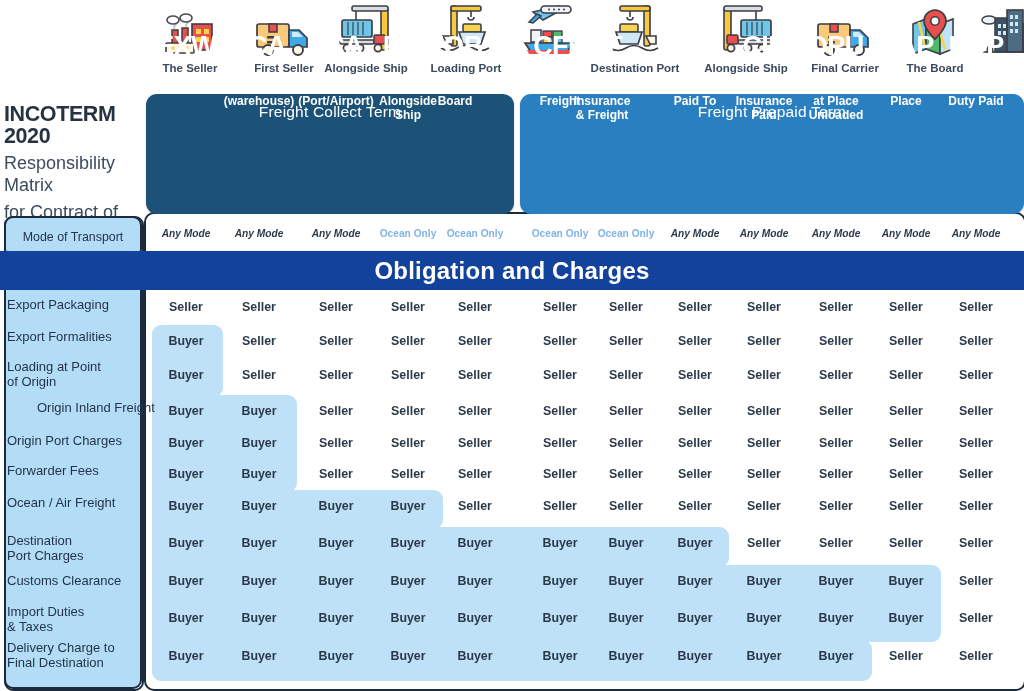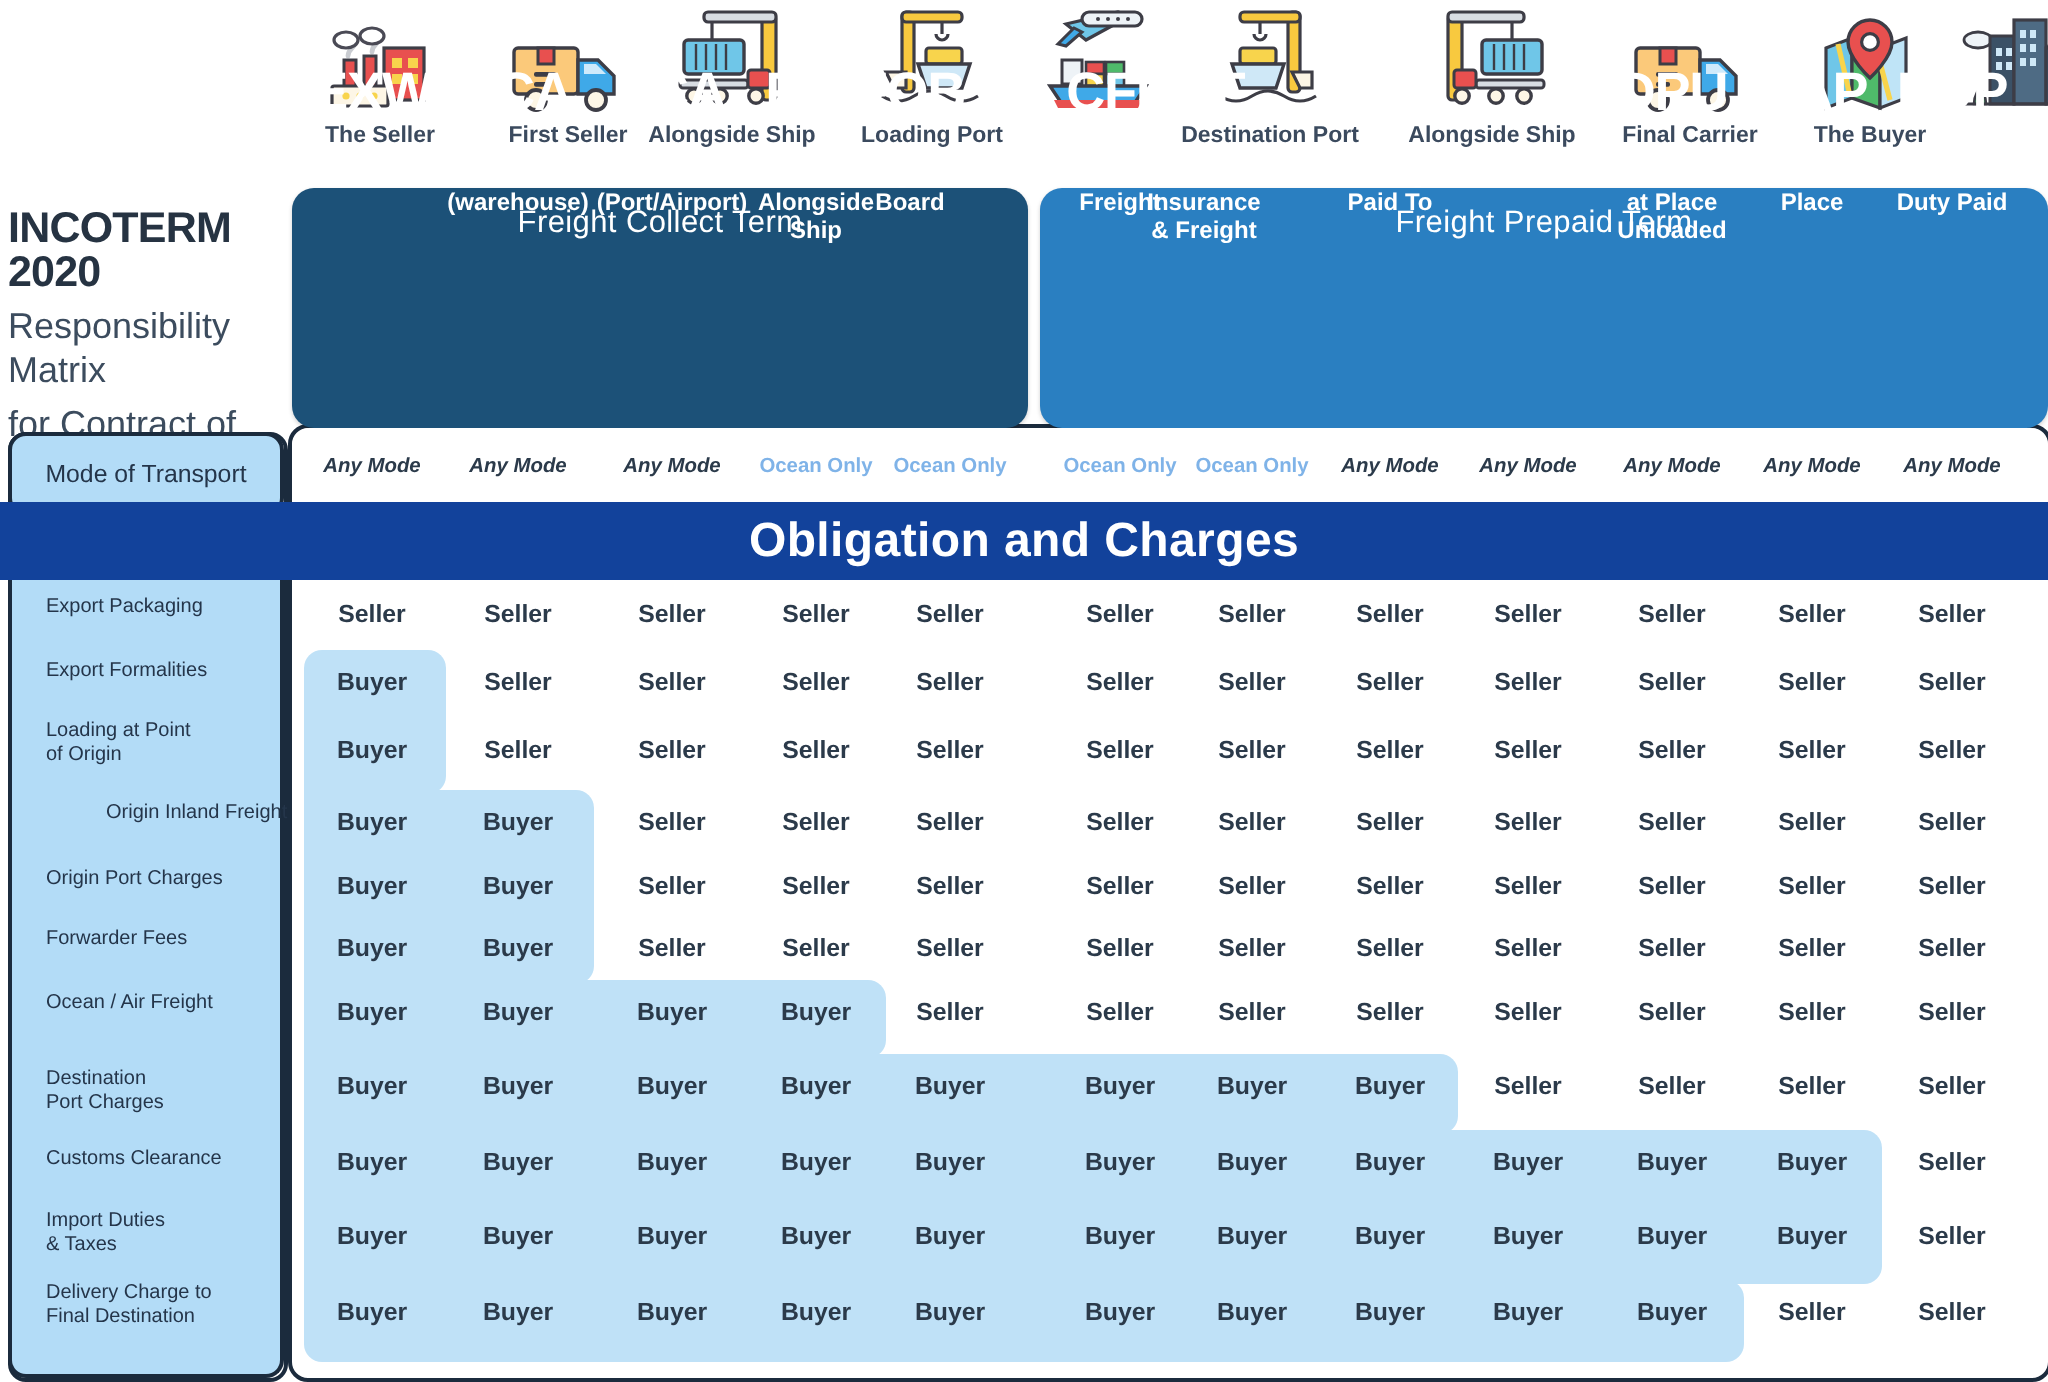--- a/index.html
+++ b/index.html
@@ -57,21 +57,21 @@
 
   
   .oblig{position:absolute;left:0px;top:251px;width:1024px;height:39px;
          background:#12429b;z-index:5;display:flex;align-items:center;justify-content:center;}
   .oblig span{color:#fff;font-weight:bold;font-size:24px;letter-spacing:.2px;}
 
   
   .rowlabels{position:absolute;left:4px;top:289px;width:134px;height:398px;
              background:#b3dcf7;border:2px solid #1b2b3d;border-radius:0 0 9px 9px;
              border-top:none;z-index:4;}
-  .rl{position:absolute;left:17px;width:126px;font-size:10px;color:#24354a;line-height:1.15;}
+  .rl{position:absolute;left:1px;width:126px;font-size:13px;color:#24354a;line-height:1.15;}
 
   
   .matrix{position:absolute;left:146px;top:289px;width:878px;height:398px;
           background:#fff;border-radius:0 0 9px 9px;z-index:3;overflow:hidden;}
   .hl{position:absolute;background:#bfe1f7;}
   .cell{position:absolute;text-align:center;font-size:12.4px;color:#2b3a4a;
         font-weight:bold;z-index:2;}
 
   
   .frame-left{position:absolute;left:4px;top:216px;width:136px;height:471px;
@@ -288,21 +288,21 @@
         <svg width="56" height="52" viewBox="0 0 56 52">
           <path d="M6 16l13-5v30L6 46z" fill="#6fc6e8" stroke="#3d3d46" stroke-width="1.6"></path>
           <path d="M19 11l14 5v30l-14-5z" fill="#4fba6a" stroke="#3d3d46" stroke-width="1.6"></path>
           <path d="M33 16l13-5v30l-13 5z" fill="#bfe4f7" stroke="#3d3d46" stroke-width="1.6"></path>
           <path d="M12 14l6 26" stroke="#f8d44c" stroke-width="2.6" fill="none"></path>
           <path d="M30 12l8 30" stroke="#f8d44c" stroke-width="2.6" fill="none"></path>
           <path d="M28 2c-6 0-11 5-11 11 0 8 11 18 11 18s11-10 11-18c0-6-5-11-11-11z" fill="#e8504f" stroke="#3d3d46" stroke-width="1.7"></path>
           <circle cx="28" cy="13" r="4.2" fill="#fff" stroke="#3d3d46" stroke-width="1.6"></circle>
         </svg>
       </div>
-      <div class="icon-lbl">The Buyer</div>
+      <div class="icon-lbl">The Board</div>
     </div>
 
     <div class="icon-cell" style="left:955px;">
       <div class="icon-art">
         <svg width="62" height="54" viewBox="0 0 62 54">
           <ellipse cx="10" cy="14" rx="7" ry="4" fill="#eef3f7" stroke="#3d3d46" stroke-width="1.4"></ellipse>
           <ellipse cx="52" cy="18" rx="7" ry="4" fill="#eef3f7" stroke="#3d3d46" stroke-width="1.4"></ellipse>
           <rect x="16" y="12" width="12" height="34" fill="#3b5166" stroke="#3d3d46" stroke-width="1.5"></rect>
           <rect x="28" y="4" width="16" height="42" fill="#4e6b84" stroke="#3d3d46" stroke-width="1.6"></rect>
           <rect x="44" y="18" width="10" height="28" fill="#3b5166" stroke="#3d3d46" stroke-width="1.5"></rect>
@@ -367,20 +367,24 @@
         <div class="term-code">CFR</div>
         <div class="term-name">Cost &amp;<br>Freight</div>
       </div>
       <div class="term" style="left: 560px; width: 84px;">
         <div class="term-code">CIF</div>
         <div class="term-name">Cost<br>Insurance<br>&amp; Freight</div>
       </div>
       <div class="term" style="left: 653px; width: 84px;">
         <div class="term-code">CPT</div>
         <div class="term-name">Carriage<br>Paid To</div>
+      </div>
+      <div class="term" style="left: 722px; width: 84px;">
+        <div class="term-code">CIP</div>
+        <div class="term-name">Carriage &amp;<br>Insurance<br>Paid</div>
       </div>
       <div class="term" style="left: 794px; width: 84px;">
         <div class="term-code">DPU</div>
         <div class="term-name">Delivered<br>at Place<br>Unloaded</div>
       </div>
       <div class="term" style="left: 864px; width: 84px;">
         <div class="term-code">DAP</div>
         <div class="term-name">Delivered at<br>Place</div>
       </div>
       <div class="term" style="left: 934px; width: 84px;">

